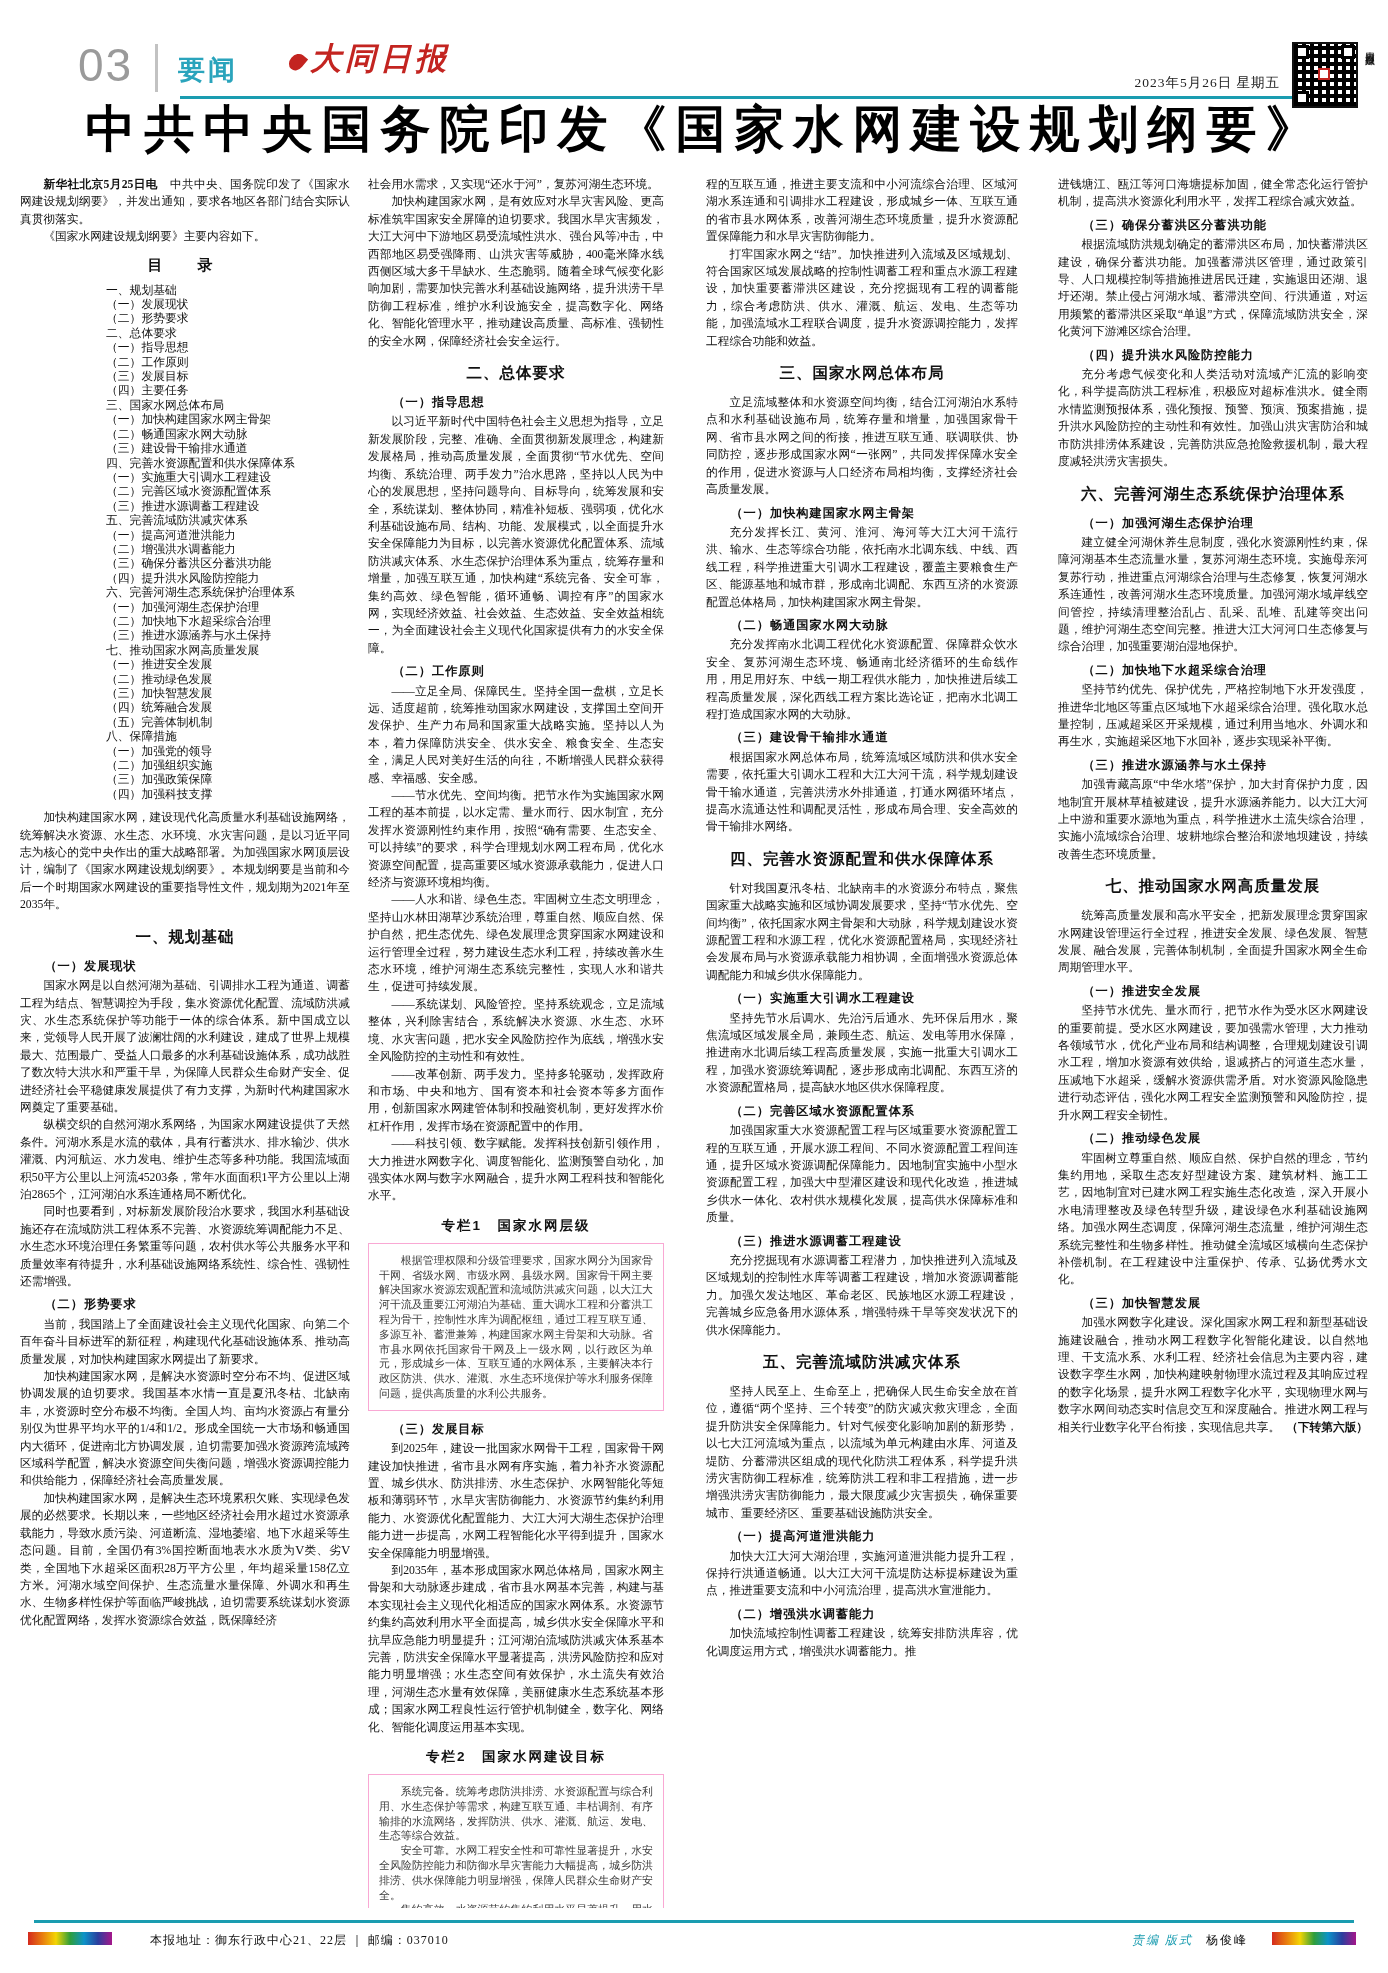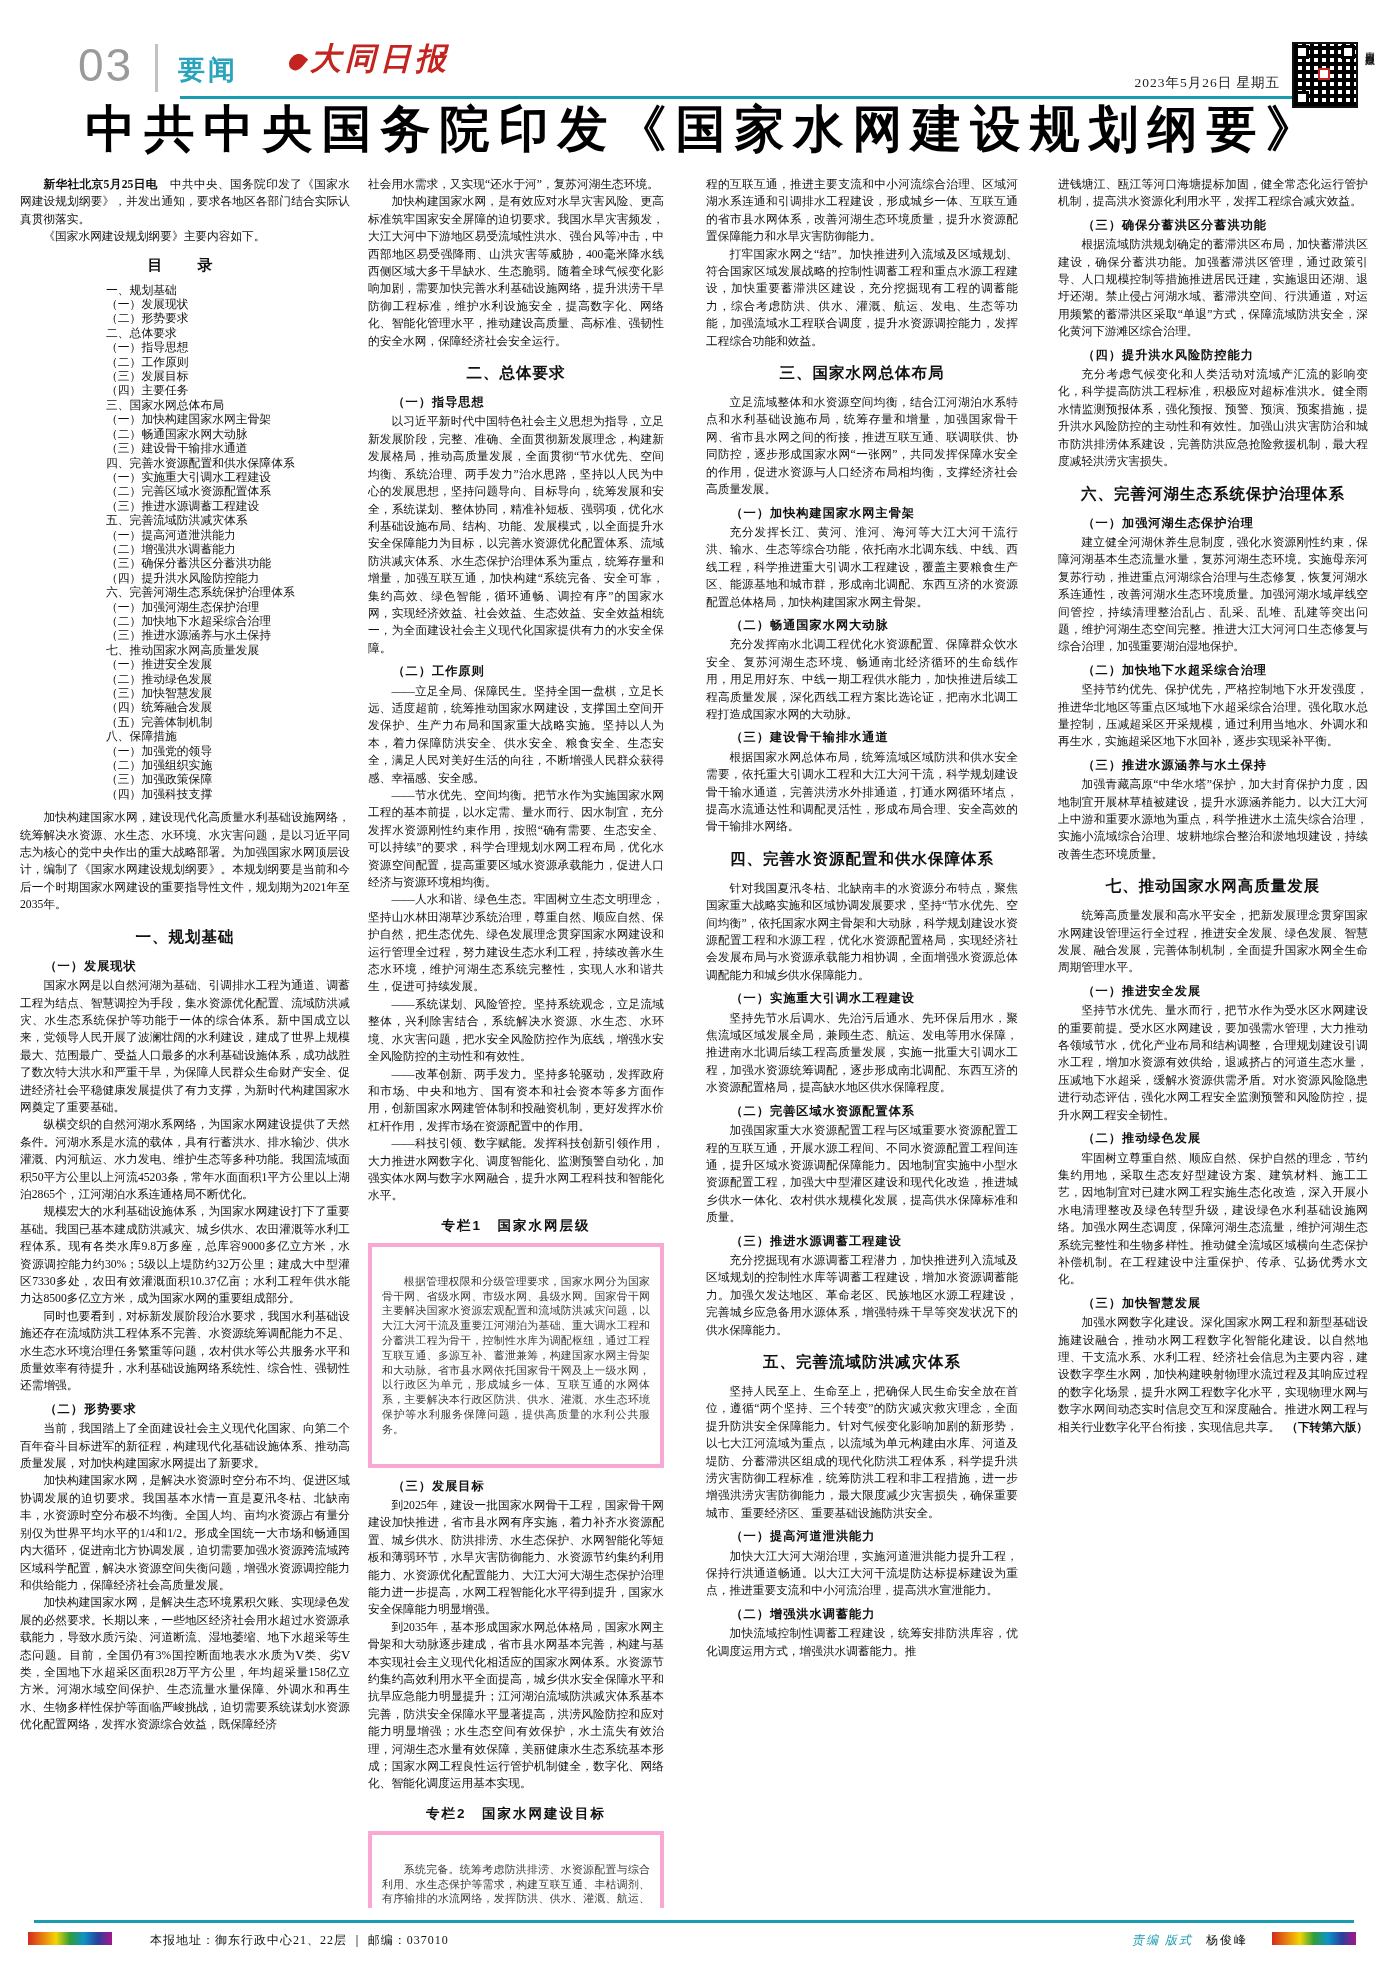--- a/index.html
+++ b/index.html
@@ -43,21 +43,21 @@
   .para b.lead{font-weight:bold;}
   .h1{font-family:"Liberation Sans","DejaVu Sans",sans-serif;font-weight:bold;font-size:15.5px;
       text-align:center;margin:13px 0 10px 0;letter-spacing:1px;}
   .h2{font-weight:bold;font-size:12.2px;line-height:17.4px;text-indent:2em;margin:6px 0 2px 0;letter-spacing:1px;}
   .ctr{font-family:"Liberation Sans","DejaVu Sans",sans-serif;font-weight:bold;font-size:15px;
       text-align:center;margin:10px 0 8px 0;letter-spacing:10px;}
   .toc{padding-left:86px;margin-bottom:8px;}
   .toc-line{font-size:11.8px;line-height:14.4px;white-space:nowrap;}
   .box-title{font-family:"Liberation Sans","DejaVu Sans",sans-serif;font-weight:bold;font-size:13.5px;
       text-align:center;margin:12px 0 8px 0;letter-spacing:2px;}
-  .colbox{border:4px solid #f9a8d4;padding:27px 10px;margin-bottom:10px;color:#3a3a3a;}
+  .colbox{border:1px solid #f9a8d4;padding:9px 10px;margin-bottom:10px;color:#3a3a3a;}
   .box-para{margin:0;font-size:10.9px;line-height:14.8px;text-indent:2em;text-align:justify;}
   .turn{float:right;font-weight:bold;text-indent:0;}
   
   .ftr-rule{position:absolute;left:34px;top:1920px;width:1320px;height:3px;background:#1a9cb0;}
   .ftr{position:absolute;left:0;top:1930px;width:1388px;height:24px;font-size:12px;}
   .rainbow{position:absolute;top:2px;width:84px;height:13px;
       background:linear-gradient(90deg,#d42a1e,#e87a10,#f3d505,#2f9e3a,#0d93c8,#2b3f9e,#a5168a);}
   .rb-l{left:28px;} .rb-r{right:32px;}
   .ftr-addr{position:absolute;left:150px;top:2px;color:#111;letter-spacing:1px;}
   .ftr-ed{position:absolute;right:140px;top:2px;}
@@ -128,21 +128,20 @@
           <div class="toc-line">（一）加强党的领导</div>
           <div class="toc-line">（二）加强组织实施</div>
           <div class="toc-line">（三）加强政策保障</div>
           <div class="toc-line">（四）加强科技支撑</div>
         </div>
         <p class="para">加快构建国家水网，建设现代化高质量水利基础设施网络，统筹解决水资源、水生态、水环境、水灾害问题，是以习近平同志为核心的党中央作出的重大战略部署。为加强国家水网顶层设计，编制了《国家水网建设规划纲要》。本规划纲要是当前和今后一个时期国家水网建设的重要指导性文件，规划期为2021年至2035年。</p>
         <div class="h1">一、规划基础</div>
         <div class="h2">（一）发展现状</div>
         <p class="para">国家水网是以自然河湖为基础、引调排水工程为通道、调蓄工程为结点、智慧调控为手段，集水资源优化配置、流域防洪减灾、水生态系统保护等功能于一体的综合体系。新中国成立以来，党领导人民开展了波澜壮阔的水利建设，建成了世界上规模最大、范围最广、受益人口最多的水利基础设施体系，成功战胜了数次特大洪水和严重干旱，为保障人民群众生命财产安全、促进经济社会平稳健康发展提供了有力支撑，为新时代构建国家水网奠定了重要基础。</p>
         <p class="para">纵横交织的自然河湖水系网络，为国家水网建设提供了天然条件。河湖水系是水流的载体，具有行蓄洪水、排水输沙、供水灌溉、内河航运、水力发电、维护生态等多种功能。我国流域面积50平方公里以上河流45203条，常年水面面积1平方公里以上湖泊2865个，江河湖泊水系连通格局不断优化。</p>
-        <p class="para">规模宏大的水利基础设施体系，为国家水网建设打下了重要基础。我国已基本建成防洪减灾、城乡供水、农田灌溉等水利工程体系。现有各类水库9.8万多座，总库容9000多亿立方米，水资源调控能力约30%；5级以上堤防约32万公里；建成大中型灌区7330多处，农田有效灌溉面积10.37亿亩；水利工程年供水能力达8500多亿立方米，成为国家水网的重要组成部分。</p>
         <p class="para">同时也要看到，对标新发展阶段治水要求，我国水利基础设施还存在流域防洪工程体系不完善、水资源统筹调配能力不足、水生态水环境治理任务繁重等问题，农村供水等公共服务水平和质量效率有待提升，水利基础设施网络系统性、综合性、强韧性还需增强。</p>
         <div class="h2">（二）形势要求</div>
         <p class="para">当前，我国踏上了全面建设社会主义现代化国家、向第二个百年奋斗目标进军的新征程，构建现代化基础设施体系、推动高质量发展，对加快构建国家水网提出了新要求。</p>
         <p class="para">加快构建国家水网，是解决水资源时空分布不均、促进区域协调发展的迫切要求。我国基本水情一直是夏汛冬枯、北缺南丰，水资源时空分布极不均衡。全国人均、亩均水资源占有量分别仅为世界平均水平的1/4和1/2。形成全国统一大市场和畅通国内大循环，促进南北方协调发展，迫切需要加强水资源跨流域跨区域科学配置，解决水资源空间失衡问题，增强水资源调控能力和供给能力，保障经济社会高质量发展。</p>
         <p class="para">加快构建国家水网，是解决生态环境累积欠账、实现绿色发展的必然要求。长期以来，一些地区经济社会用水超过水资源承载能力，导致水质污染、河道断流、湿地萎缩、地下水超采等生态问题。目前，全国仍有3%国控断面地表水水质为Ⅴ类、劣Ⅴ类，全国地下水超采区面积28万平方公里，年均超采量158亿立方米。河湖水域空间保护、生态流量水量保障、外调水和再生水、生物多样性保护等面临严峻挑战，迫切需要系统谋划水资源优化配置网络，发挥水资源综合效益，既保障经济</p>
       </div>
     <div class="col c2" id="col1">
         <p class="para pc">社会用水需求，又实现“还水于河”，复苏河湖生态环境。</p>
         <p class="para">加快构建国家水网，是有效应对水旱灾害风险、更高标准筑牢国家安全屏障的迫切要求。我国水旱灾害频发，大江大河中下游地区易受流域性洪水、强台风等冲击，中西部地区易受强降雨、山洪灾害等威胁，400毫米降水线西侧区域大多干旱缺水、生态脆弱。随着全球气候变化影响加剧，需要加快完善水利基础设施网络，提升洪涝干旱防御工程标准，维护水利设施安全，提高数字化、网络化、智能化管理水平，推动建设高质量、高标准、强韧性的安全水网，保障经济社会安全运行。</p>
         <div class="h1">二、总体要求</div>

